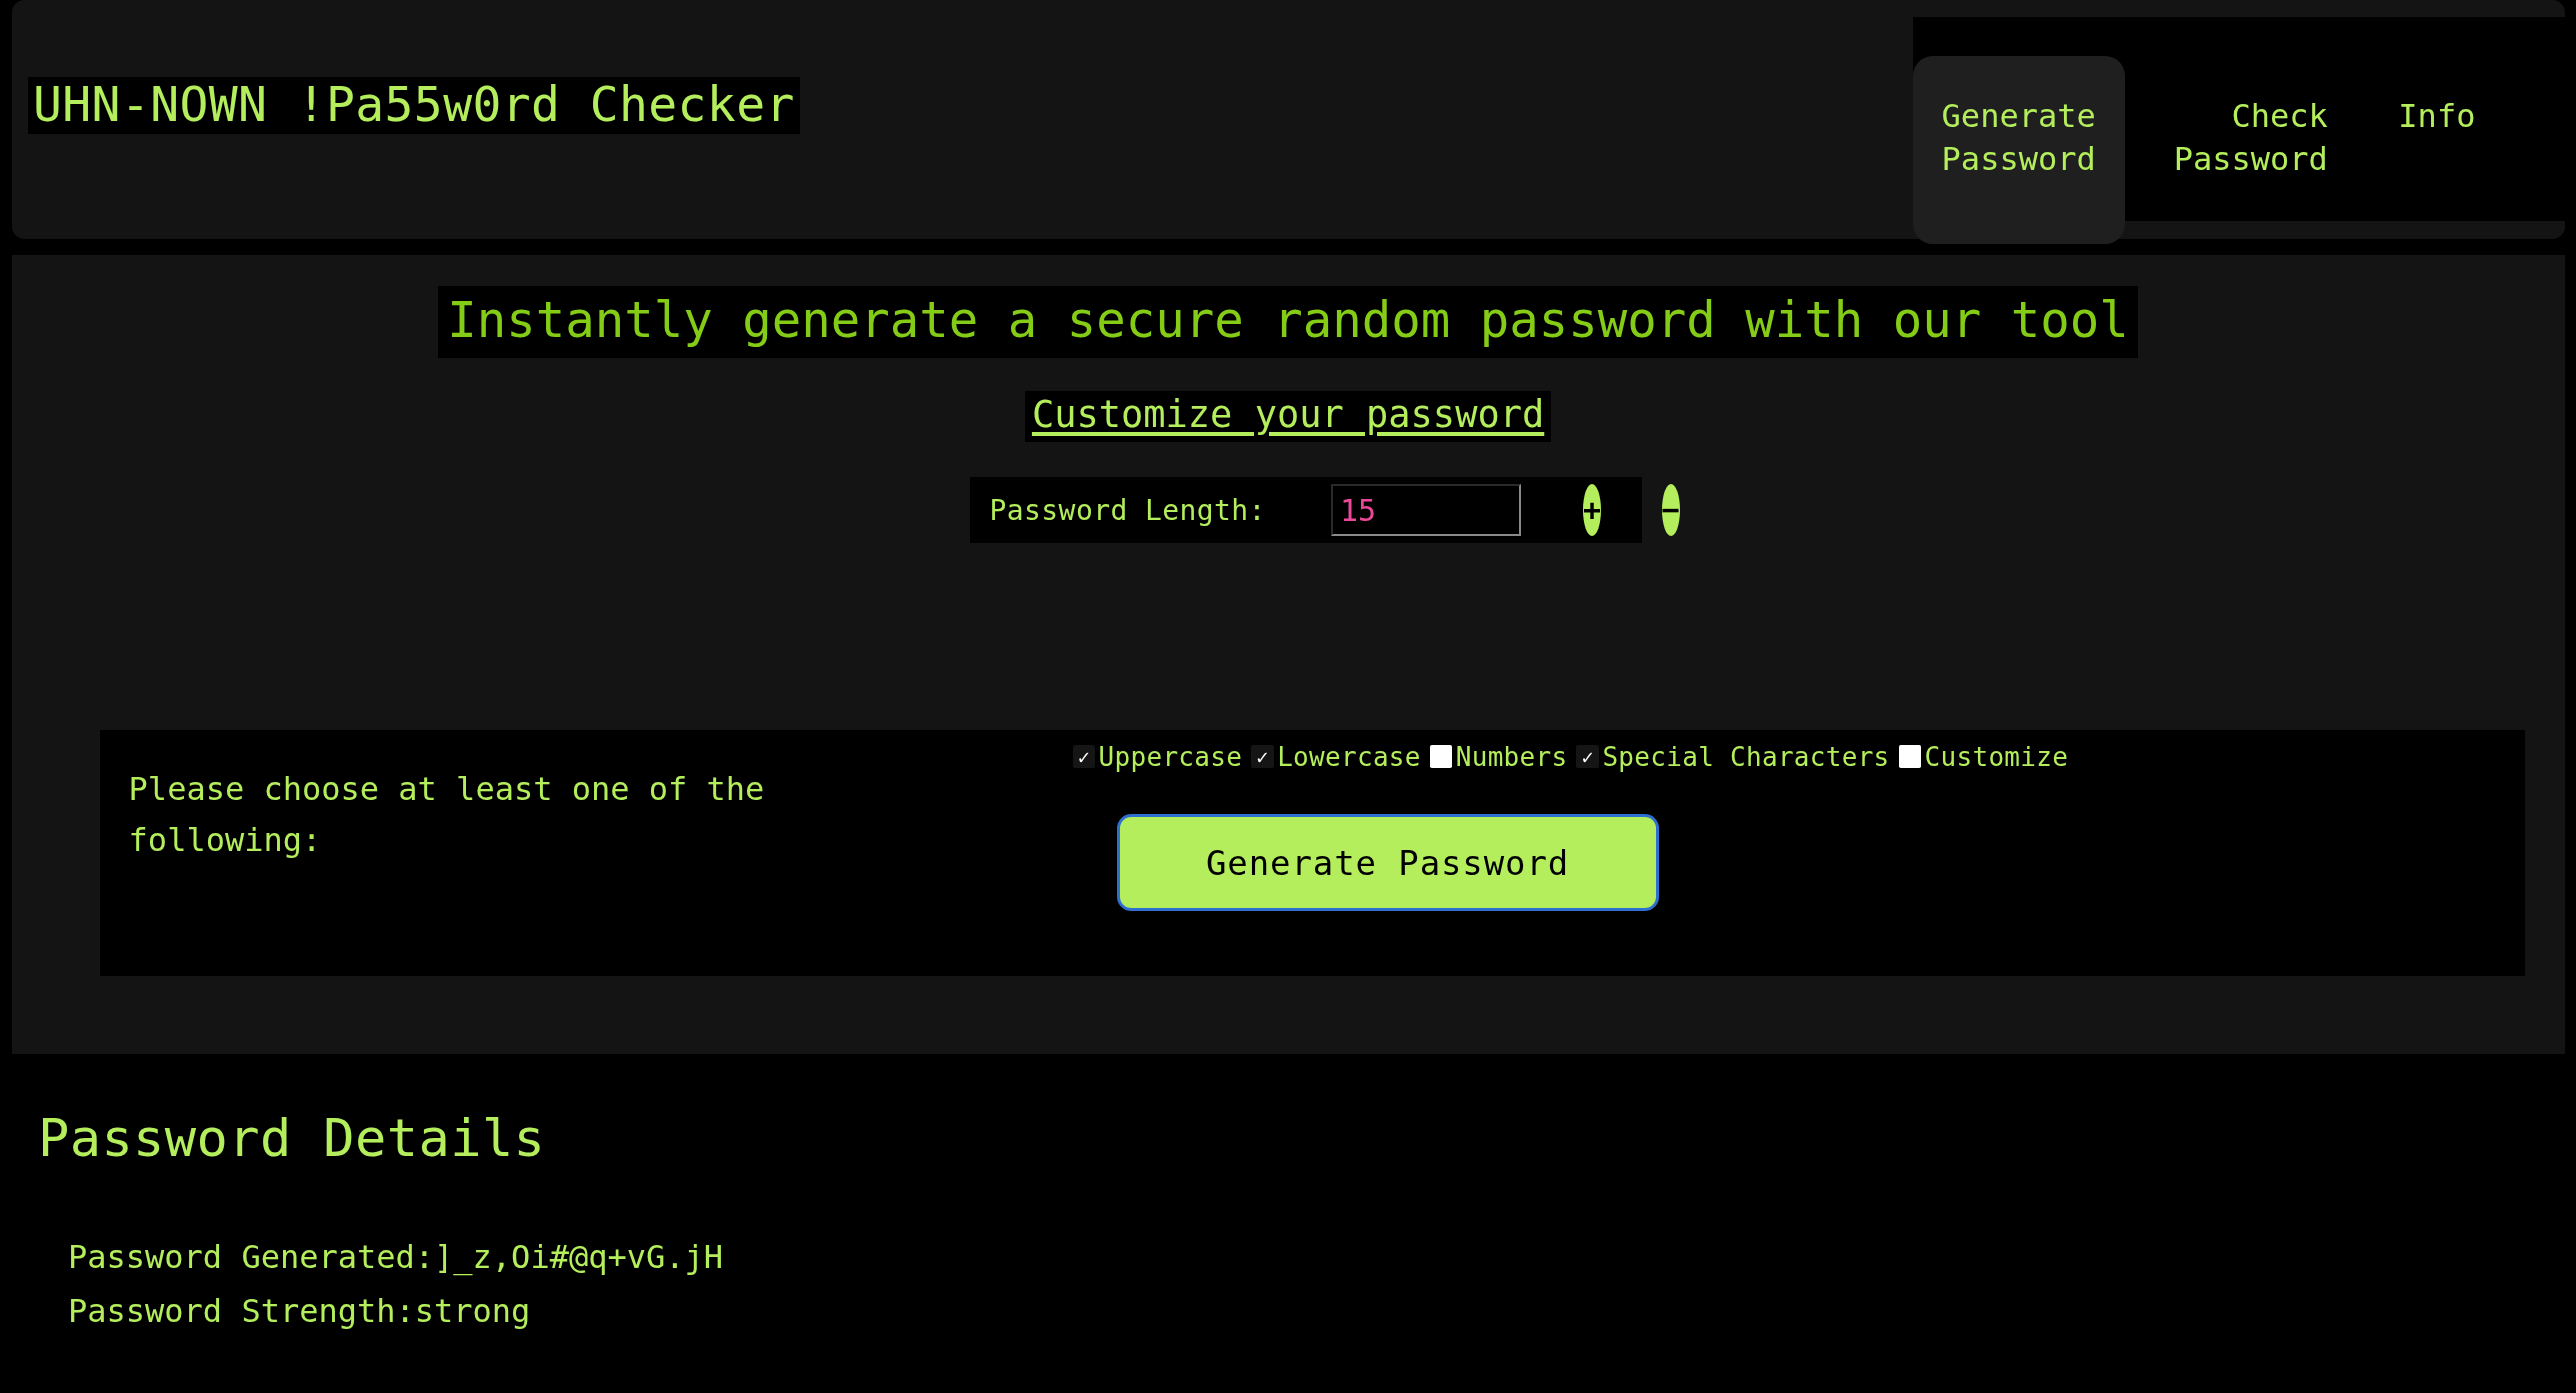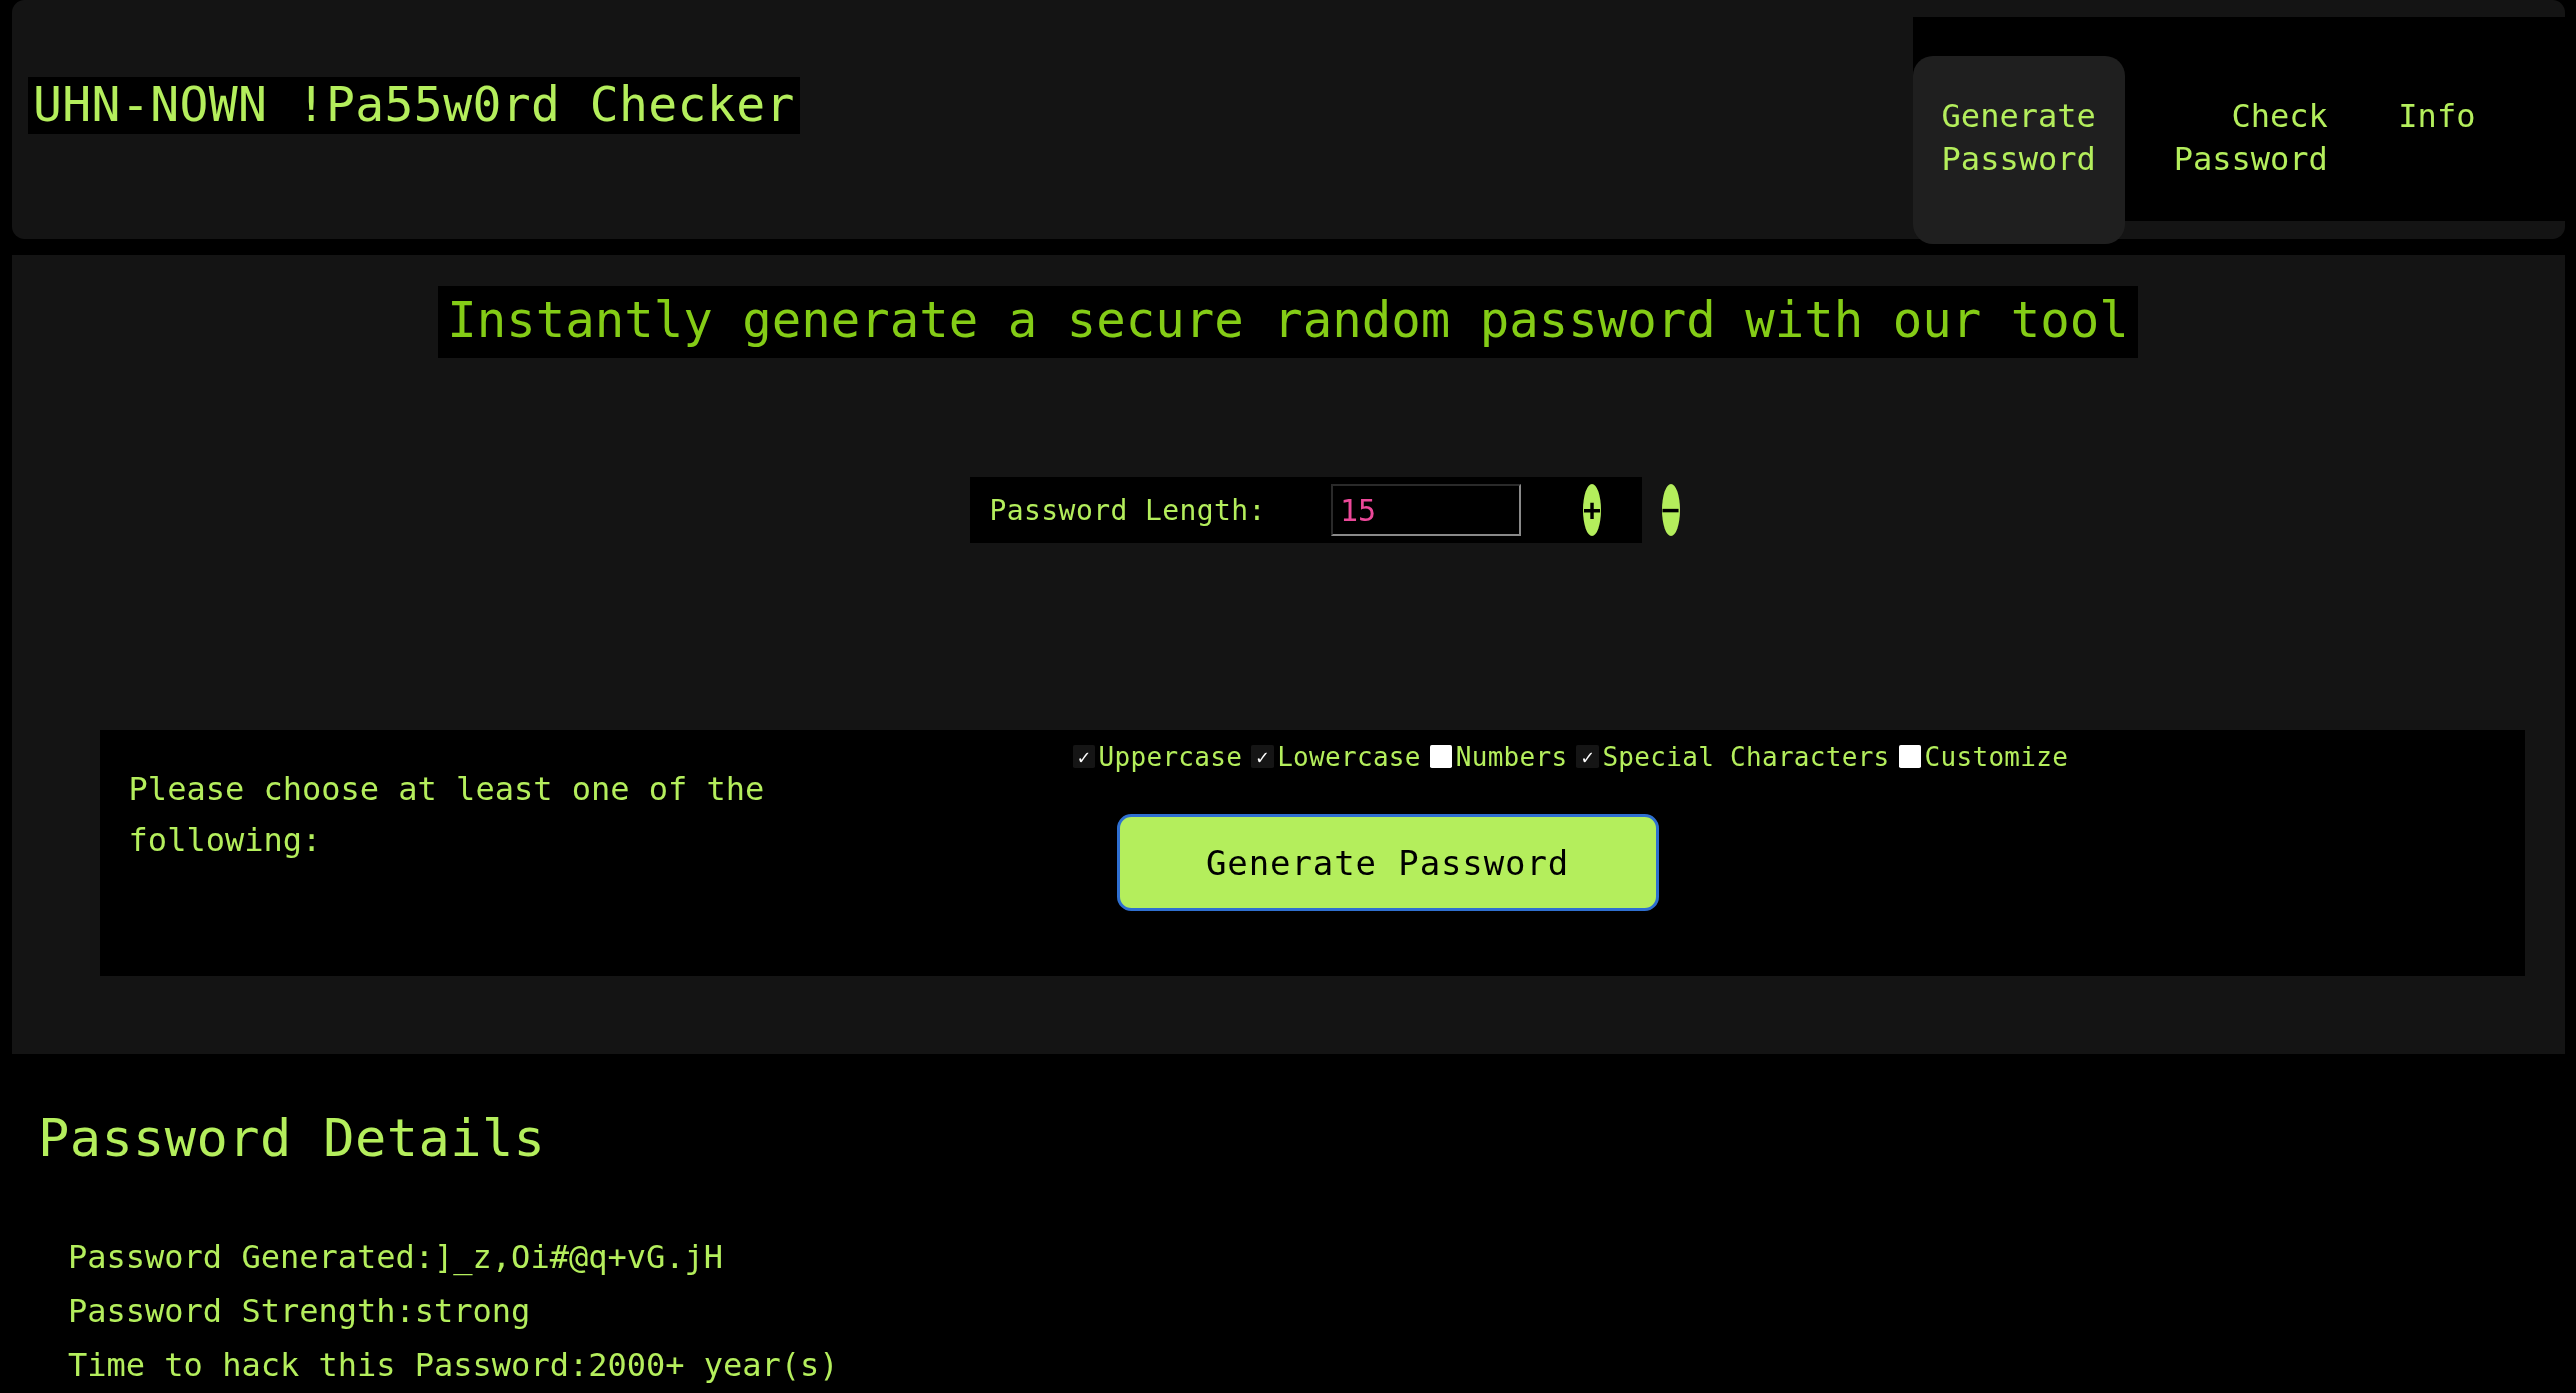--- a/index.html
+++ b/index.html
@@ -357,20 +357,23 @@
       <button class="nav-item">Info</button>
     </nav>
   </div>
 
   <div class="main-panel">
 
     <div class="headline">
       <span>Instantly generate a secure random password with our tool</span>
     </div>
 
+    <div class="subhead">
+      <span>Customize your password</span>
+    </div>
 
     <div class="length-row">
       <span class="length-label">Password Length:</span>
       <input class="length-input" type="text" value="15" style="">
       <button class="step-btn plus">+</button>
       <button class="step-btn minus">−</button>
     </div>
 
     <div class="slider-wrap">
       <div class="slider-track"></div>
@@ -415,18 +418,17 @@
 
       <button class="generate-btn">Generate Password</button>
     </div>
   </div>
 
   <div class="details">
     <div class="details-title">Password Details</div>
     <div class="details-lines">
       <div>Password Generated:]_z,Oi#@q+vG.jH</div>
       <div>Password Strength:strong</div>
-      <div>Time to hack this Password:2000+ year(s)</div>
     </div>
   </div>
 
 </div>
 
 
 </body></html>

